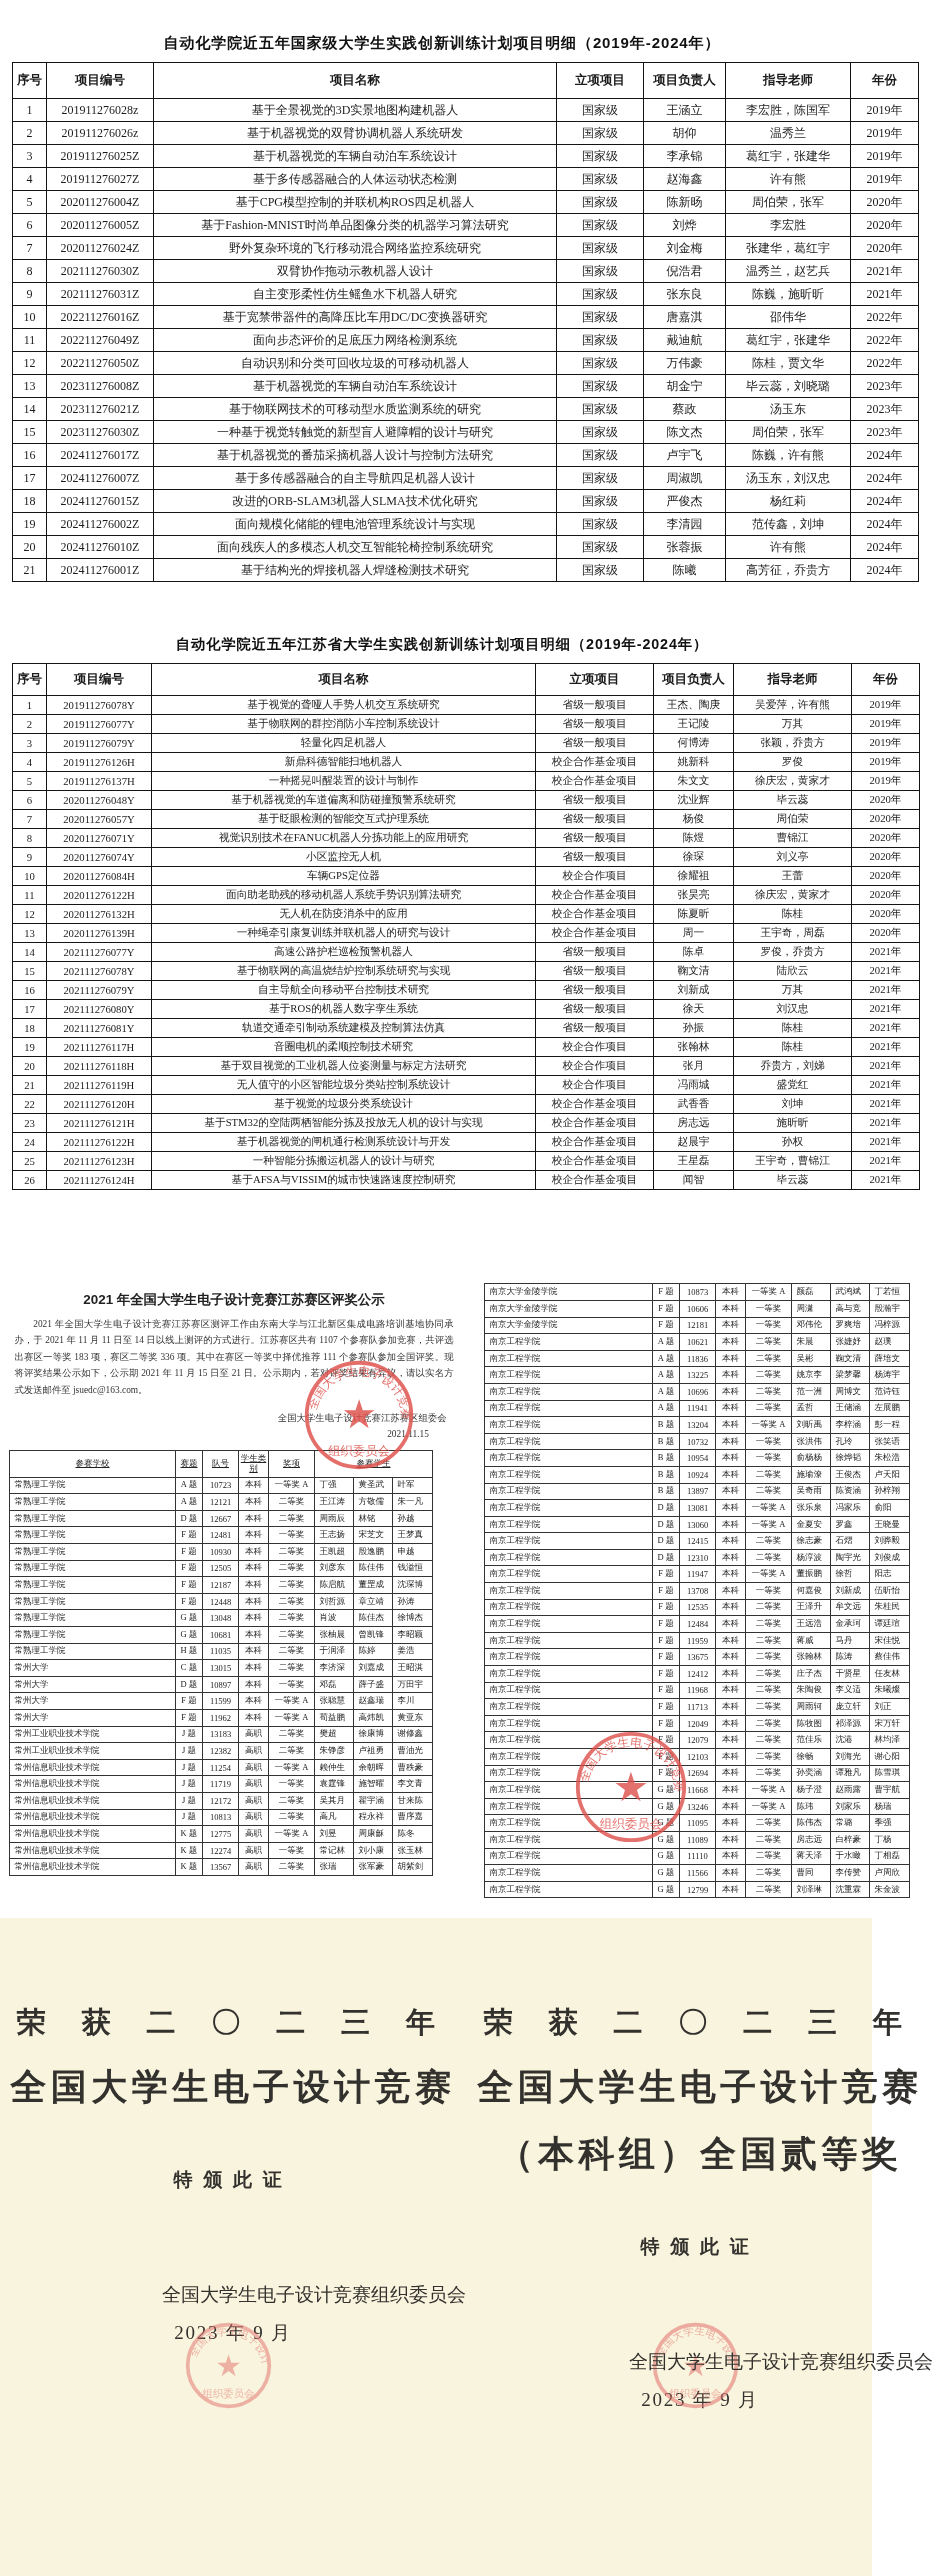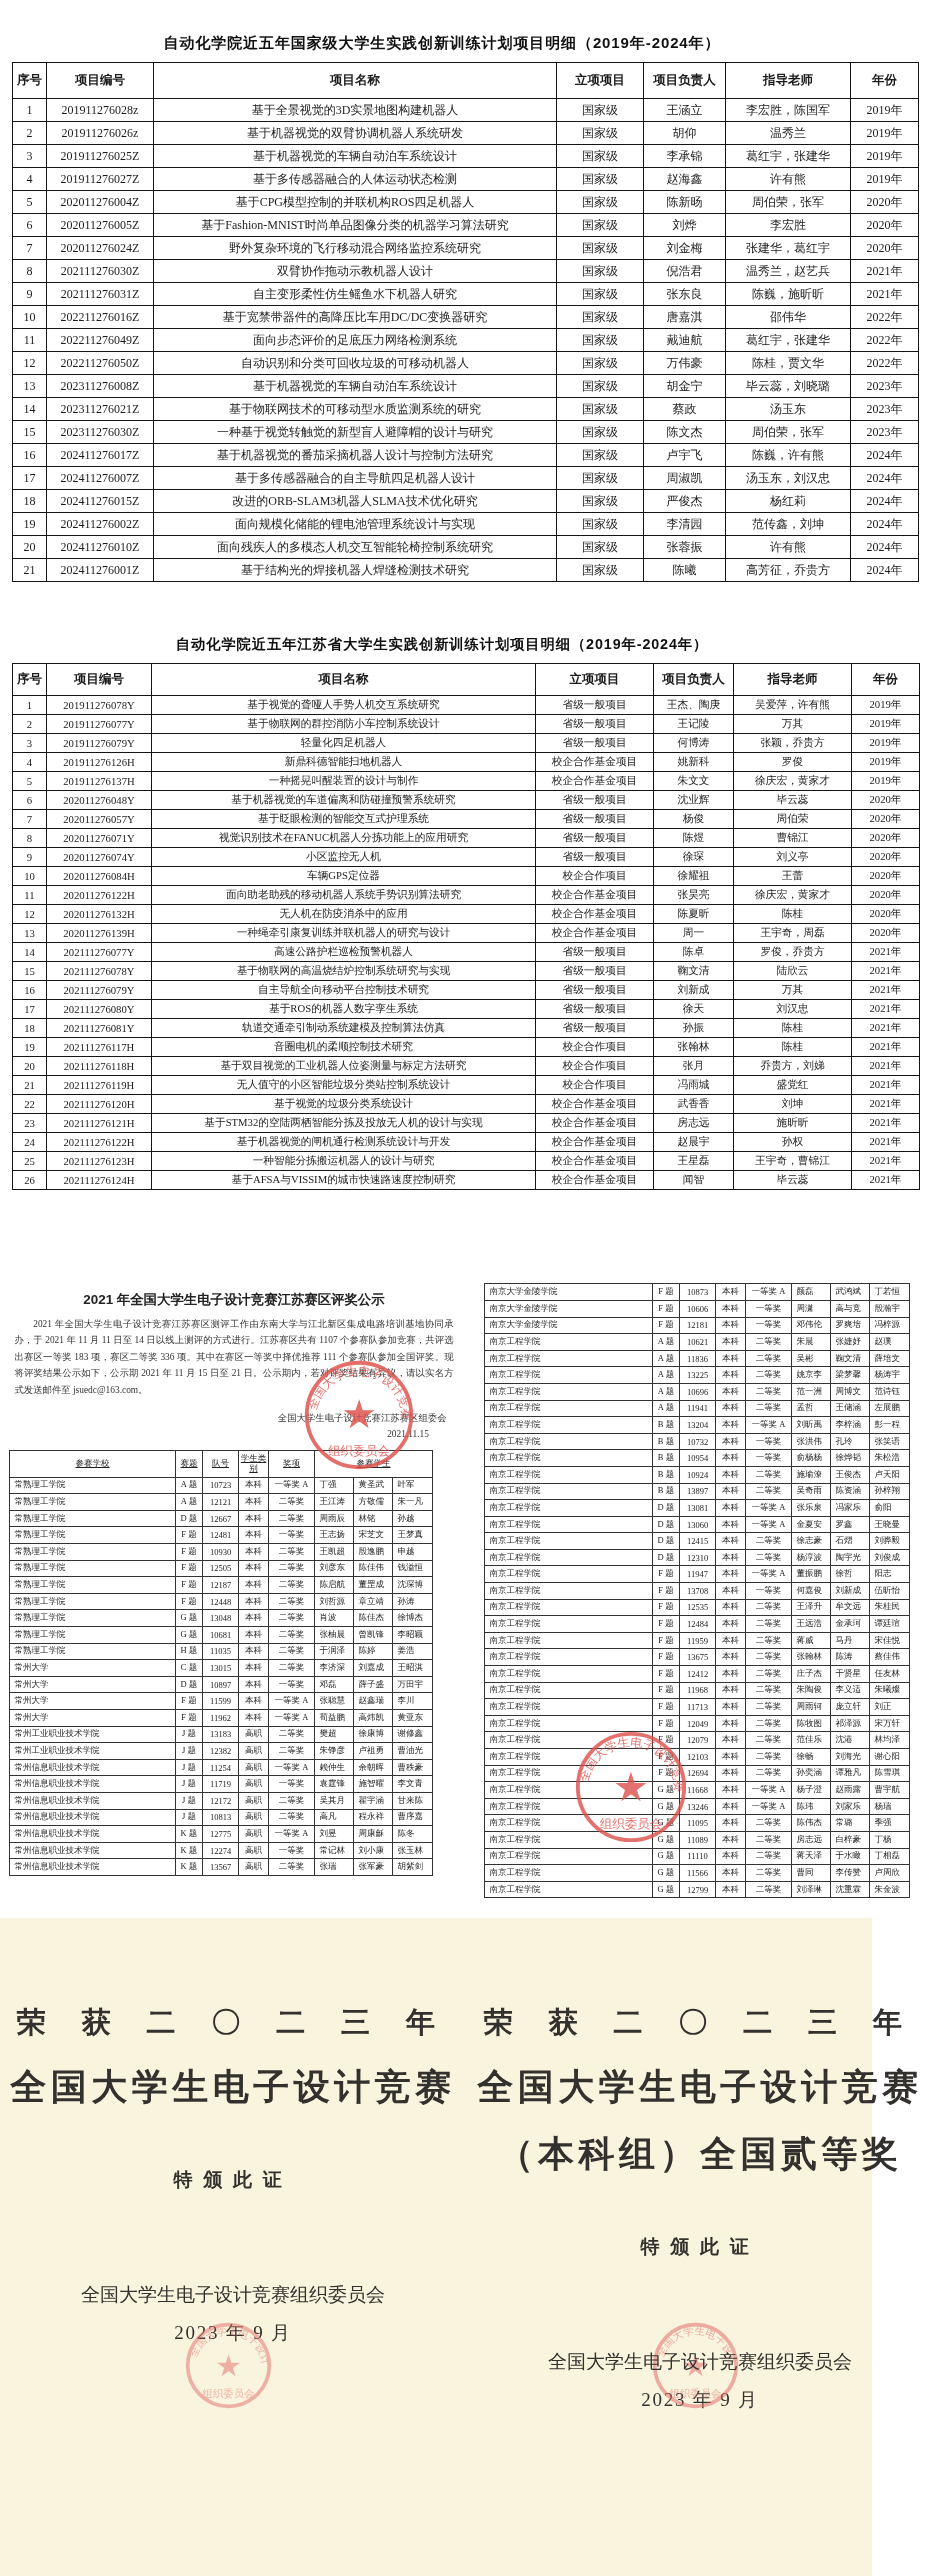--- a/index.html
+++ b/index.html
@@ -67,21 +67,21 @@
   .stamp { position:absolute; pointer-events:none; }
 
   
   .cert-band { top:1918px; height:658px; background:#f8f4dd; }
   .cert { position:absolute; top:0; width:466px; height:658px; text-align:center; color:#33312e; }
   .cert.right { left:467px; }
   .cert .l1 { margin-top:85px; font-size:29px; font-weight:600; letter-spacing:14.3px; }
   .cert .l2 { margin-top:19.6px; font-size:36px; font-weight:600; letter-spacing:4.5px; }
   .cert .l3 { margin-top:18px; font-size:36px; font-weight:600; letter-spacing:4.5px; }
   .cert .grant { margin-top:55px; font-size:19px; font-weight:600; letter-spacing:10.7px; }
-  .cert .sign { margin-top:89px; font-size:19px; position:relative; z-index:2; }
+  .cert .sign { margin-top:89px; font-size:19px; position:relative; z-index:2;text-align:right; }
   .cert .date { margin-top:12.5px; font-size:19px; letter-spacing:1.8px; }
 </style>
 </head>
 <body>
 
 <div class="sec" style="top:34px">
   <div class="tbl-title">自动化学院近五年国家级大学生实践创新训练计划项目明细（2019年-2024年）</div>
   <table class="proj" id="national-table">
     <colgroup>
       <col style="width:34px">

